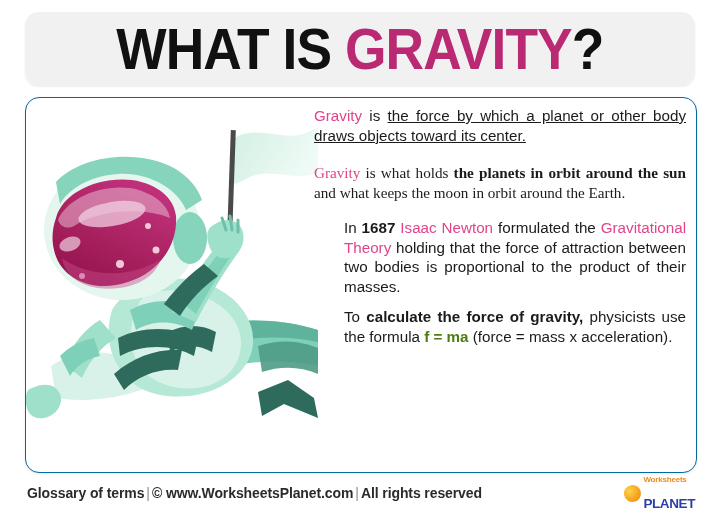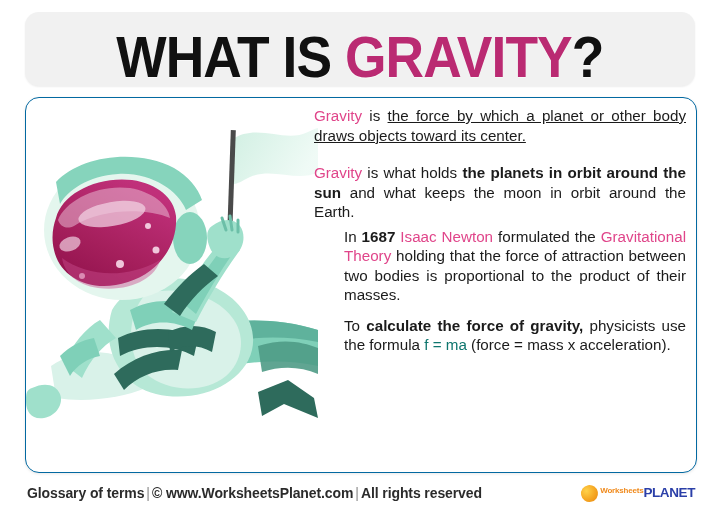--- a/index.html
+++ b/index.html
@@ -20,21 +20,21 @@
   .title-card {
     position: absolute;
     left: 25px;
     top: 12px;
     width: 670px;
     height: 74px;
     background: #f1f1f1;
     border-radius: 14px;
     box-shadow: 0 1px 2px rgba(0,0,0,0.07);
     display: flex;
-    align-items: flex-end;
+    align-items: center;
     justify-content: center;
     overflow: hidden;
   }
   .title-text {
     font-family: "Liberation Sans Narrow", "Liberation Sans", sans-serif;
     font-weight: bold;
     font-size: 58px;
     line-height: 58px;
     letter-spacing: -1px;
     transform: scaleX(0.92);
@@ -80,28 +80,28 @@
   .para {
     font-size: 15.2px;
     line-height: 19.5px;
     text-align: justify;
     margin: 0 0 15px 0;
     font-family: "Liberation Sans", sans-serif;
   }
   .para.indent { padding-left: 30px; margin-bottom: 11px; }
   .para.last { margin-bottom: 0; }
   .p1 { margin-bottom: 18px; }
-  .p2 { margin-bottom: 5px; }
+  .p2 { margin-bottom: 16px; font-family: Liberation Serif, serif; }
   .p3 { margin-bottom: 20px; }
 
   .kw { color: #e0458a; }
   .b { font-weight: bold; }
   .u { text-decoration: underline; }
   .it { }
-  .formula { color: #0f766e; font-weight: normal; }
+  .formula { color: #4d7c0f; font-weight: bold; }
 
   
   .footer {
     position: absolute;
     left: 27px;
     top: 482px;
     width: 668px;
     height: 22px;
     display: flex;
     align-items: center;
@@ -121,21 +121,21 @@
     gap: 2px;
   }
   .logo-ball {
     width: 17px;
     height: 17px;
     border-radius: 50%;
     background: radial-gradient(circle at 35% 32%, #ffd24a 0%, #f5a623 55%, #e8860f 100%);
     flex: 0 0 auto;
     transform: rotate(-10deg);
   }
-  .logo-words { display: flex; flex-direction: row; line-height: 1; }
+  .logo-words { display: flex; flex-direction: column; line-height: 1; gap: 14px; }
   .logo-top {
     font-size: 8px;
     font-weight: bold;
     color: #f08a1c;
     letter-spacing: -0.2px;
   }
   .logo-bot {
     font-size: 13.5px;
     font-weight: bold;
     color: #2b3fa8;

